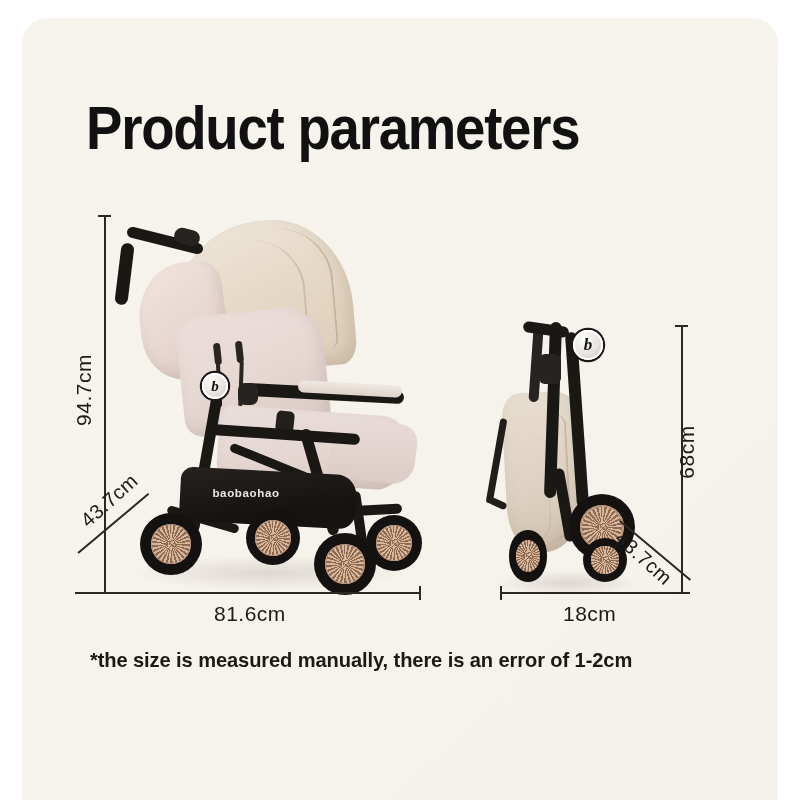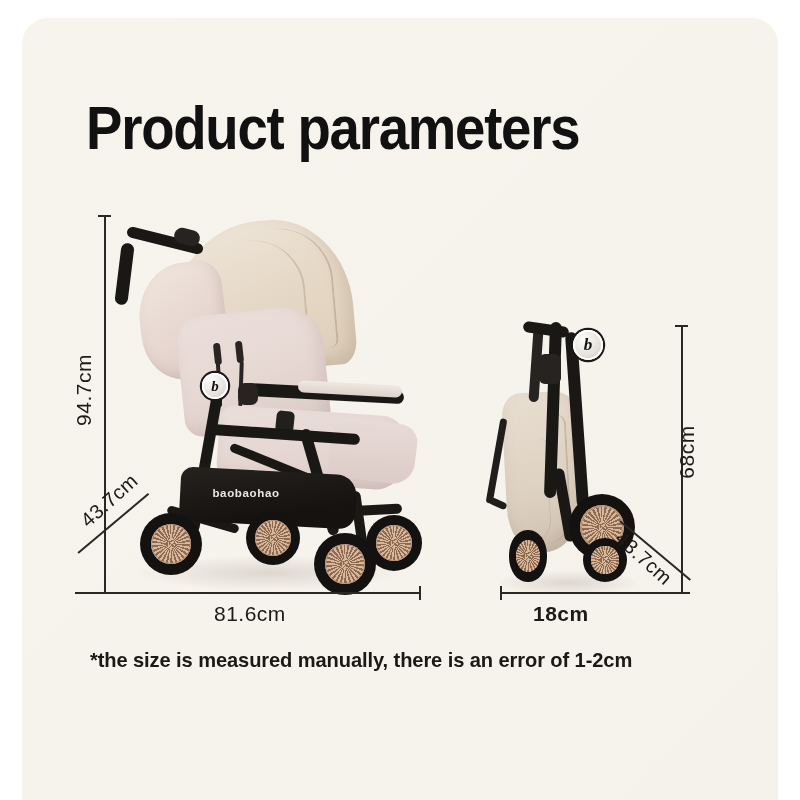--- a/index.html
+++ b/index.html
@@ -296,20 +296,20 @@
 
   <div class="dline dh" style="left:78px;top:552px;width:92px;transform:rotate(-40deg);transform-origin:left center;"></div>
   <div class="dlabel" style="left:84px;top:512px;font-size:20px;transform:rotate(-42deg);transform-origin:left center;">43.7cm</div>
 
   <div class="dline dv" style="left:681px;top:325px;height:268px;"></div>
   <div class="tick" style="left:675px;top:325px;width:13px;"></div>
   <div class="dlabel" style="left:660px;top:440px;transform:rotate(-90deg);transform-origin:center center;">68cm</div>
 
   <div class="dline dh" style="left:500px;top:592px;width:190px;"></div>
   <div class="tick" style="left:500px;top:586px;width:1.7px;height:14px;"></div>
-  <div class="dlabel" style="left:533px;top:602px;font-weight:bold;">18cm</div>
+  <div class="dlabel" style="left:563px;top:602px;">18cm</div>
 
   <div class="dline dh" style="left:620px;top:520px;width:92px;transform:rotate(40deg);transform-origin:left center;"></div>
   <div class="dlabel" style="left:618px;top:524px;font-size:20px;transform:rotate(42deg);transform-origin:left center;">43.7cm</div>
 
   <div class="note">*the size is measured manually, there is an error of 1-2cm</div>
 
 </div>
 
 </body></html>

